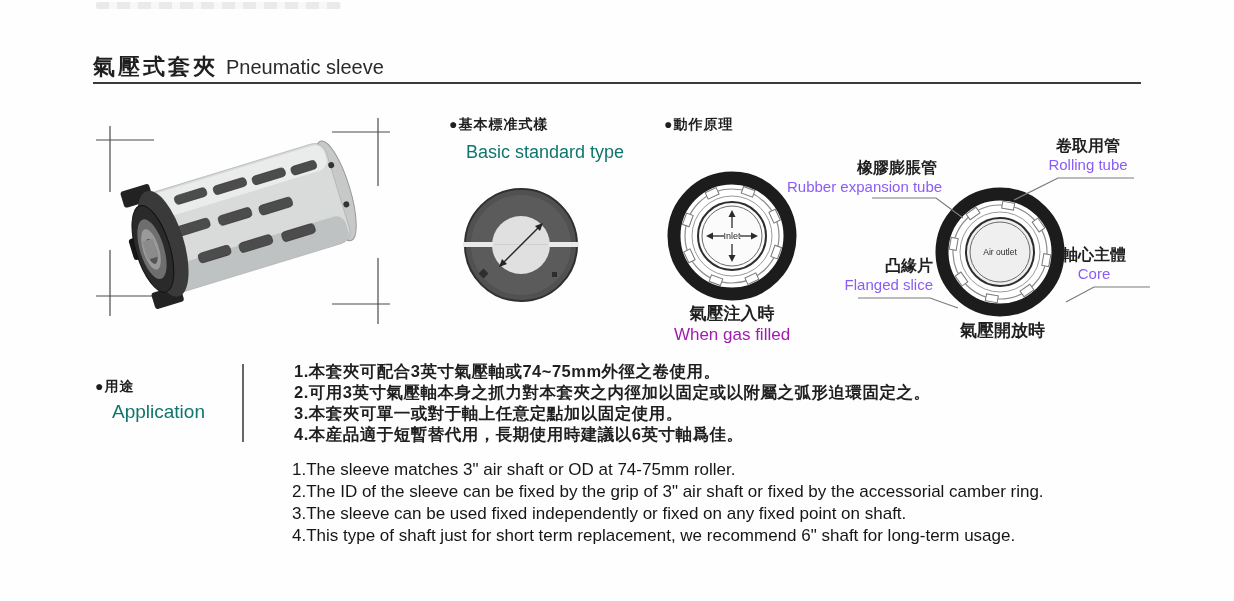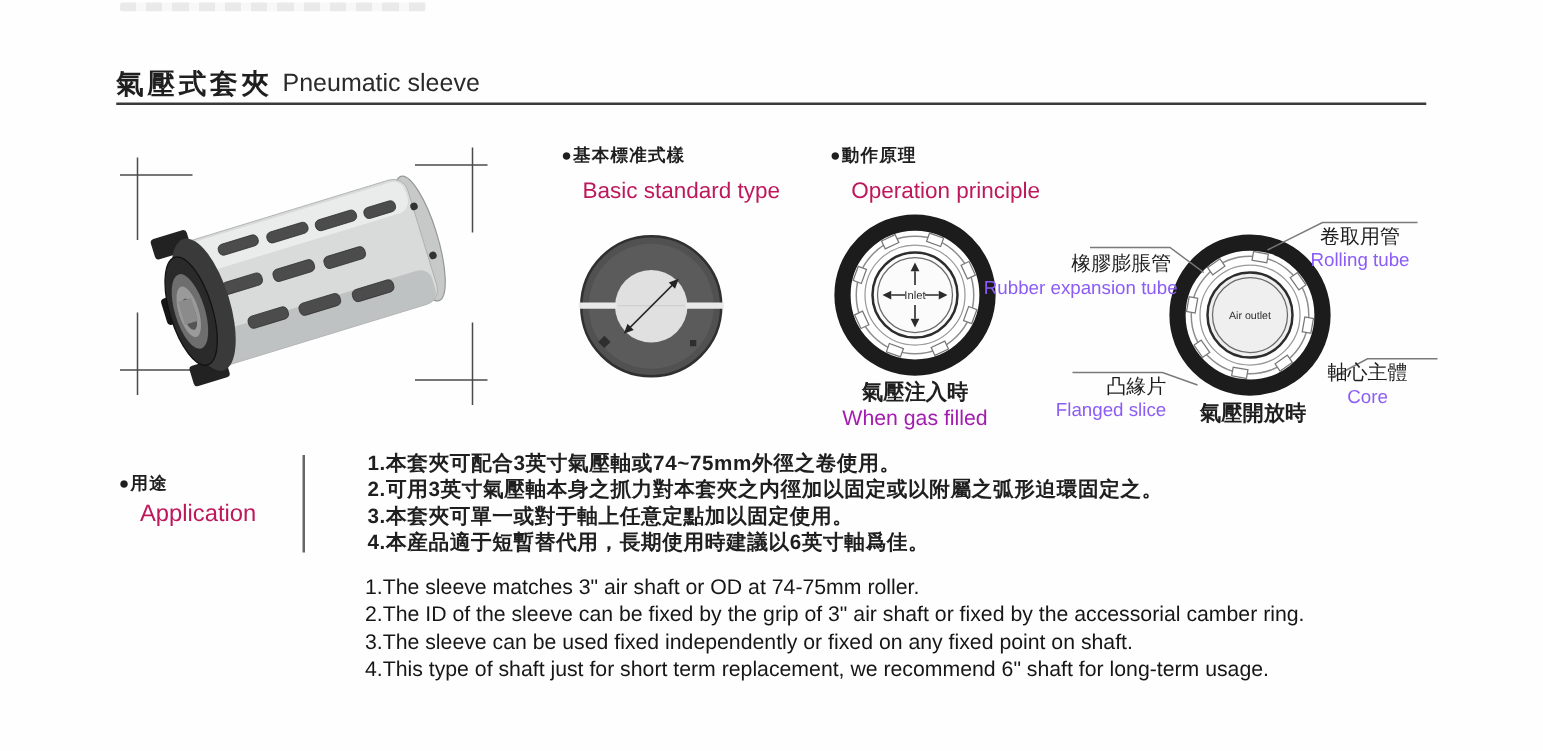--- a/index.html
+++ b/index.html
@@ -5,22 +5,22 @@
   html,body{margin:0;padding:0;background:#fff;}
   .page{position:relative;width:1234px;height:601px;background:#fefefe;overflow:hidden;
         font-family:"Liberation Sans","DejaVu Sans",sans-serif;color:#1f1f1f;}
   .abs{position:absolute;}
   .smudge{background:repeating-linear-gradient(90deg,#d9d9d9 0 13px,#f3f3f3 13px 21px);
           opacity:.55;border-radius:2px;}
   .title-cn{font-size:22px;font-weight:bold;letter-spacing:3px;}
   .title-en{font-size:20px;color:#2a2a2a;}
   .rule{background:#3a3a3a;}
   .sec-cn{font-size:14px;font-weight:bold;letter-spacing:1px;white-space:nowrap;}
-  .sec-en{font-size:18px;color:#be185d;white-space:nowrap;}
-  .lbl-cn{font-size:16px;font-weight:normal;line-height:20px;white-space:nowrap;margin-top:44px;}
+  .sec-en{font-size:18px;color:#0f766e;white-space:nowrap;}
+  .lbl-cn{font-size:16px;font-weight:bold;line-height:20px;white-space:nowrap;}
   .lbl-en{font-size:15px;line-height:18px;color:#8b5cf6;white-space:nowrap;}
   .cap-cn{font-size:17px;font-weight:bold;line-height:21px;}
   .cap-en{font-size:17px;line-height:21px;color:#a21caf;}
   .t-right{text-align:right;}
   .t-center{text-align:center;}
   .vline{background:#666;}
   .cn-list div{font-size:16.5px;font-weight:600;line-height:21px;white-space:nowrap;letter-spacing:.5px;}
   .en-list div{font-size:17px;line-height:22px;white-space:nowrap;color:#161616;}
 </style>
 </head>
@@ -91,21 +91,20 @@
     <g stroke="#242424" stroke-width="1.4">
       <line x1="42" y1="80" x2="80" y2="42"></line>
     </g>
     <polygon points="83,39 75,42 80,47" fill="#242424"></polygon>
     <polygon points="39,83 47,80 42,75" fill="#242424"></polygon>
     <rect x="20" y="86" width="7" height="7" transform="rotate(45 23.5 89.5)" fill="#2e2e2e"></rect>
     <rect x="92" y="88" width="5" height="5" fill="#2e2e2e"></rect>
   </svg>
 
   <span class="abs sec-cn" style="left:664px;top:116px;">●動作原理</span>
-  <span class="abs sec-en" style="left:681px;top:142px;">Operation principle</span>
 
   <svg class="abs" style="left:662px;top:166px;" width="140" height="140" viewBox="0 0 140 140">
     <circle cx="70" cy="70" r="58" fill="#ffffff" stroke="#1c1c1c" stroke-width="13"></circle>
     <circle cx="70" cy="70" r="47" fill="none" stroke="#8d8d8d" stroke-width="1.2"></circle>
     <g fill="#ffffff" stroke="#787878" stroke-width="1">
       <rect x="-6" y="-3.5" width="12" height="7" transform="translate(70,70) rotate(20) translate(0,-47)"></rect>
       <rect x="-6" y="-3.5" width="12" height="7" transform="translate(70,70) rotate(65) translate(0,-47)"></rect>
       <rect x="-6" y="-3.5" width="12" height="7" transform="translate(70,70) rotate(110) translate(0,-47)"></rect>
       <rect x="-6" y="-3.5" width="12" height="7" transform="translate(70,70) rotate(155) translate(0,-47)"></rect>
       <rect x="-6" y="-3.5" width="12" height="7" transform="translate(70,70) rotate(200) translate(0,-47)"></rect>

